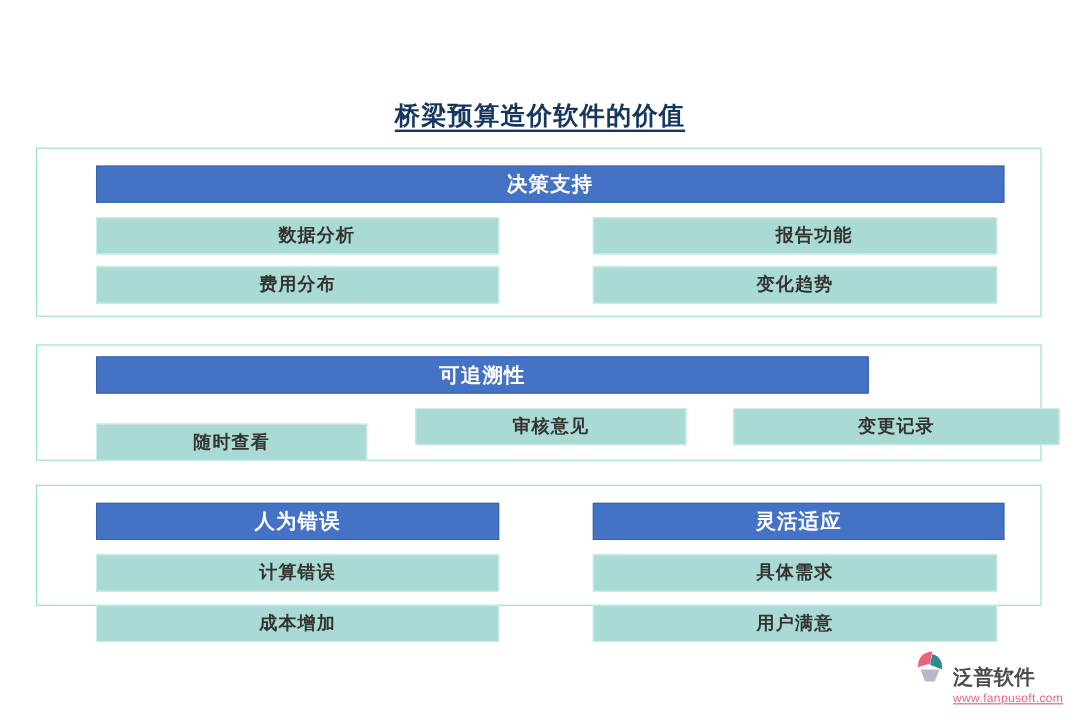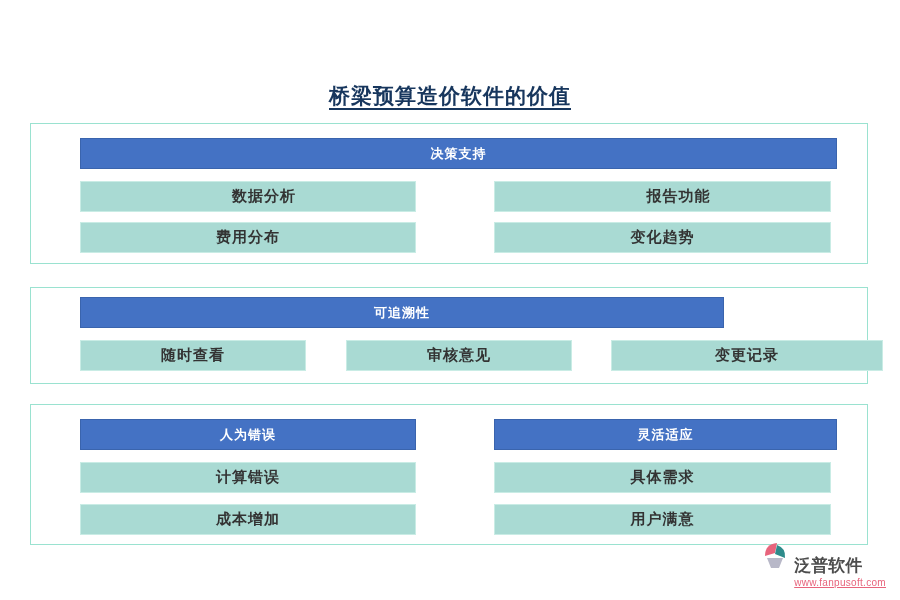--- a/index.html
+++ b/index.html
@@ -34,30 +34,30 @@
   .section {
     position: absolute;
     left: 30px;
     width: 838px;
     border: 1px solid #9ae2d0;
     background: #ffffff;
     box-sizing: border-box;
   }
   .sec1 { top: 123px; height: 141px; }
   .sec2 { top: 287px; height: 97px;  }
-  .sec3 { top: 404px; height: 141px; }
+  .sec3 { top: 404px; height: 101px; }
 
   .hdr {
     position: absolute;
     height: 31px;
     background: #4472c4;
     border: 1px solid #3a64ad;
     box-sizing: border-box;
     color: #ffffff;
-    font-size: 13px;
+    font-size: 17px;
     font-weight: bold;
     display: flex;
     align-items: center;
     justify-content: center;
     letter-spacing: 1px;
   }
   .hdr-wide { left: 49px; width: 757px; top: 14px; }
   .hdr-trace { left: 49px; width: 644px; top: 9px; }
   .hdr-half-l { left: 49px;  width: 336px; top: 14px; }
   .hdr-half-r { left: 463px; width: 343px; top: 14px; }
@@ -76,21 +76,21 @@
     justify-content: center;
     letter-spacing: 1px;
   }
   
   .b-l { left: 49px;  width: 336px; }
   .b-r { left: 463px; width: 337px; }
   .row1 { top: 57px; padding-left: 32px; }
   .row2 { top: 98px; }
 
   
-  .b-t1 { left: 49px;  width: 226px; top: 52px; }
+  .b-t1 { left: 49px;  width: 226px; top: 65px; }
   .b-t2 { left: 315px; width: 226px; top: 52px; }
   .b-t3 { left: 580px; width: 272px; top: 52px; }
 
   
   .s3-row1 { top: 57px; }
   .s3-row2 { top: 99px; }
   .s3-l { left: 49px;  width: 336px; text-align: right; }
   .s3-r { left: 463px; width: 337px; }
 
   .footer {

